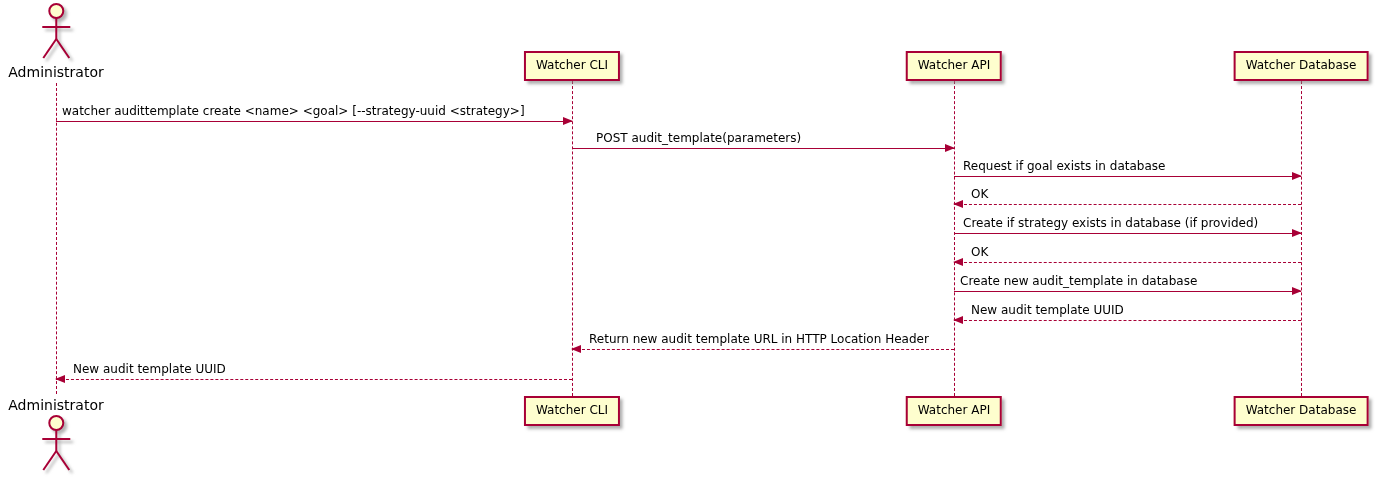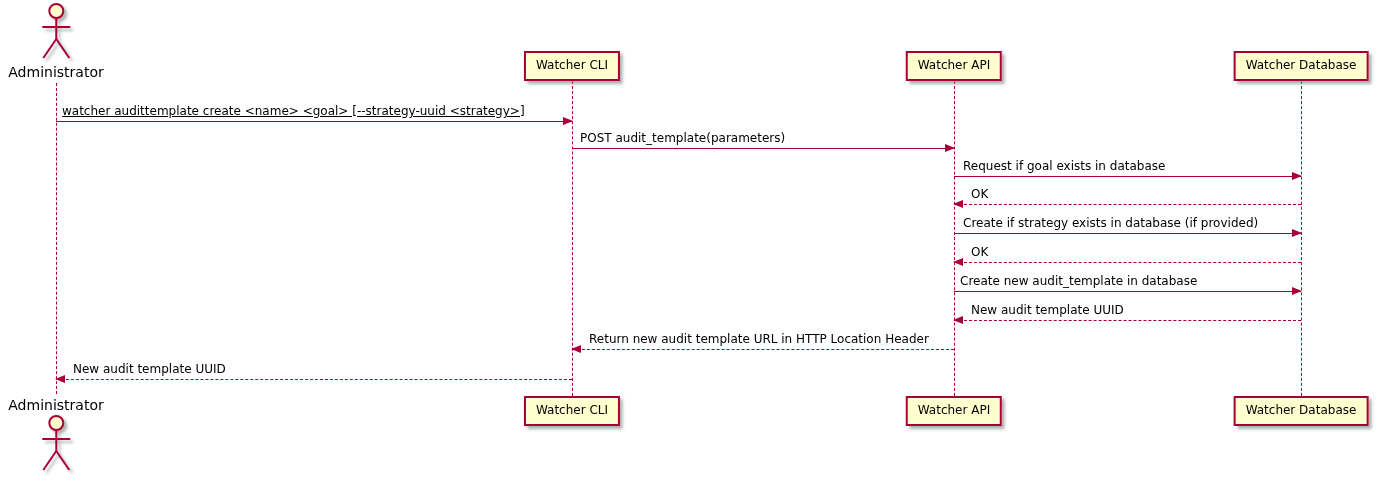--- a/index.html
+++ b/index.html
@@ -99,27 +99,27 @@
       <line x1="19" y1="37" x2="32" y2="56" stroke="#A80036" stroke-width="2"></line>
     </svg>
     <div class="actor-label">Administrator</div>
   </div>
 
   <div class="participant" style="left:572px; top:51px;">Watcher CLI</div>
   <div class="participant" style="left:954px; top:51px;">Watcher API</div>
   <div class="participant" style="left:1301px; top:51px;">Watcher Database</div>
 
   <div class="msg" style="left:56px; top:121px; width:516px;">
-    <div class="msg-label" style="left:6px;text-decoration:underline;">watcher audittemplate create &lt;name&gt; &lt;goal&gt; [--strategy-uuid &lt;strategy&gt;]</div>
+    <div class="msg-label" style="left:6px;">watcher audittemplate create &lt;name&gt; &lt;goal&gt; [--strategy-uuid &lt;strategy&gt;]</div>
     <div class="msg-line"></div>
     <div class="arrow-right"></div>
   </div>
 
   <div class="msg" style="left:572px; top:148px; width:382px;">
-    <div class="msg-label" style="left:8px;">POST audit_template(parameters)</div>
+    <div class="msg-label" style="left:24px;">POST audit_template(parameters)</div>
     <div class="msg-line"></div>
     <div class="arrow-right"></div>
   </div>
 
   <div class="msg" style="left:954px; top:176px; width:347px;">
     <div class="msg-label" style="left:9px;">Request if goal exists in database</div>
     <div class="msg-line"></div>
     <div class="arrow-right"></div>
   </div>
 

